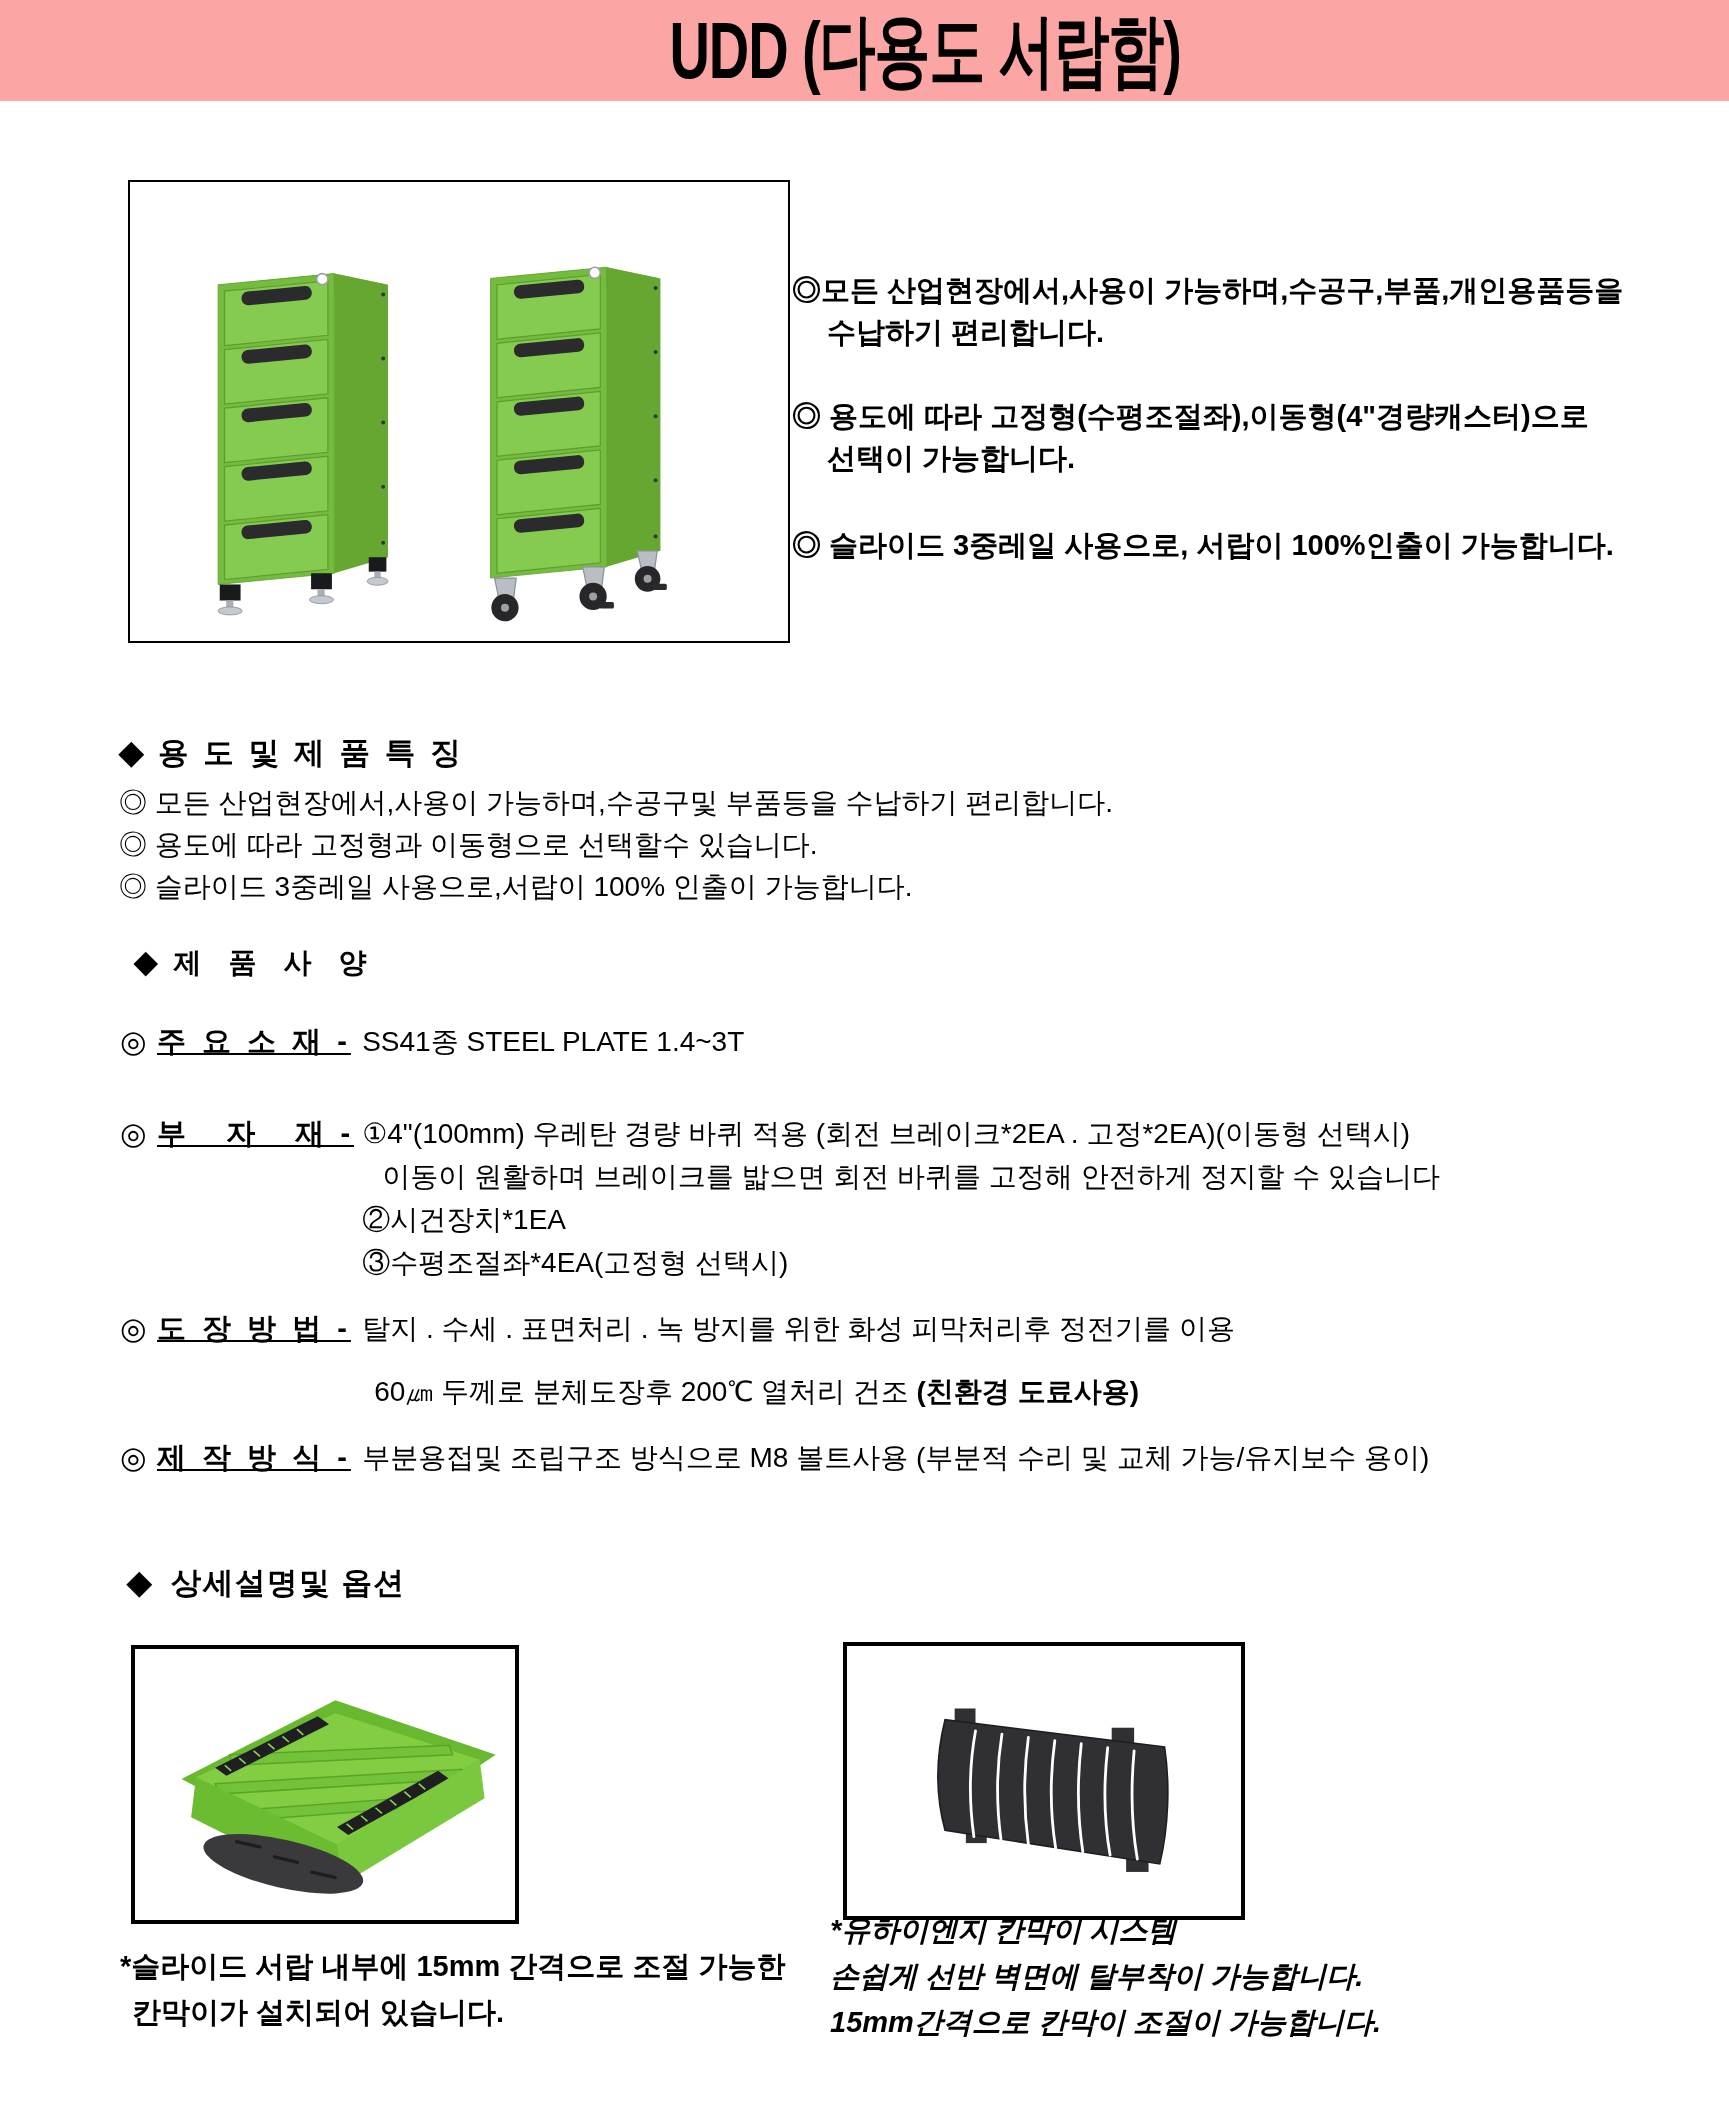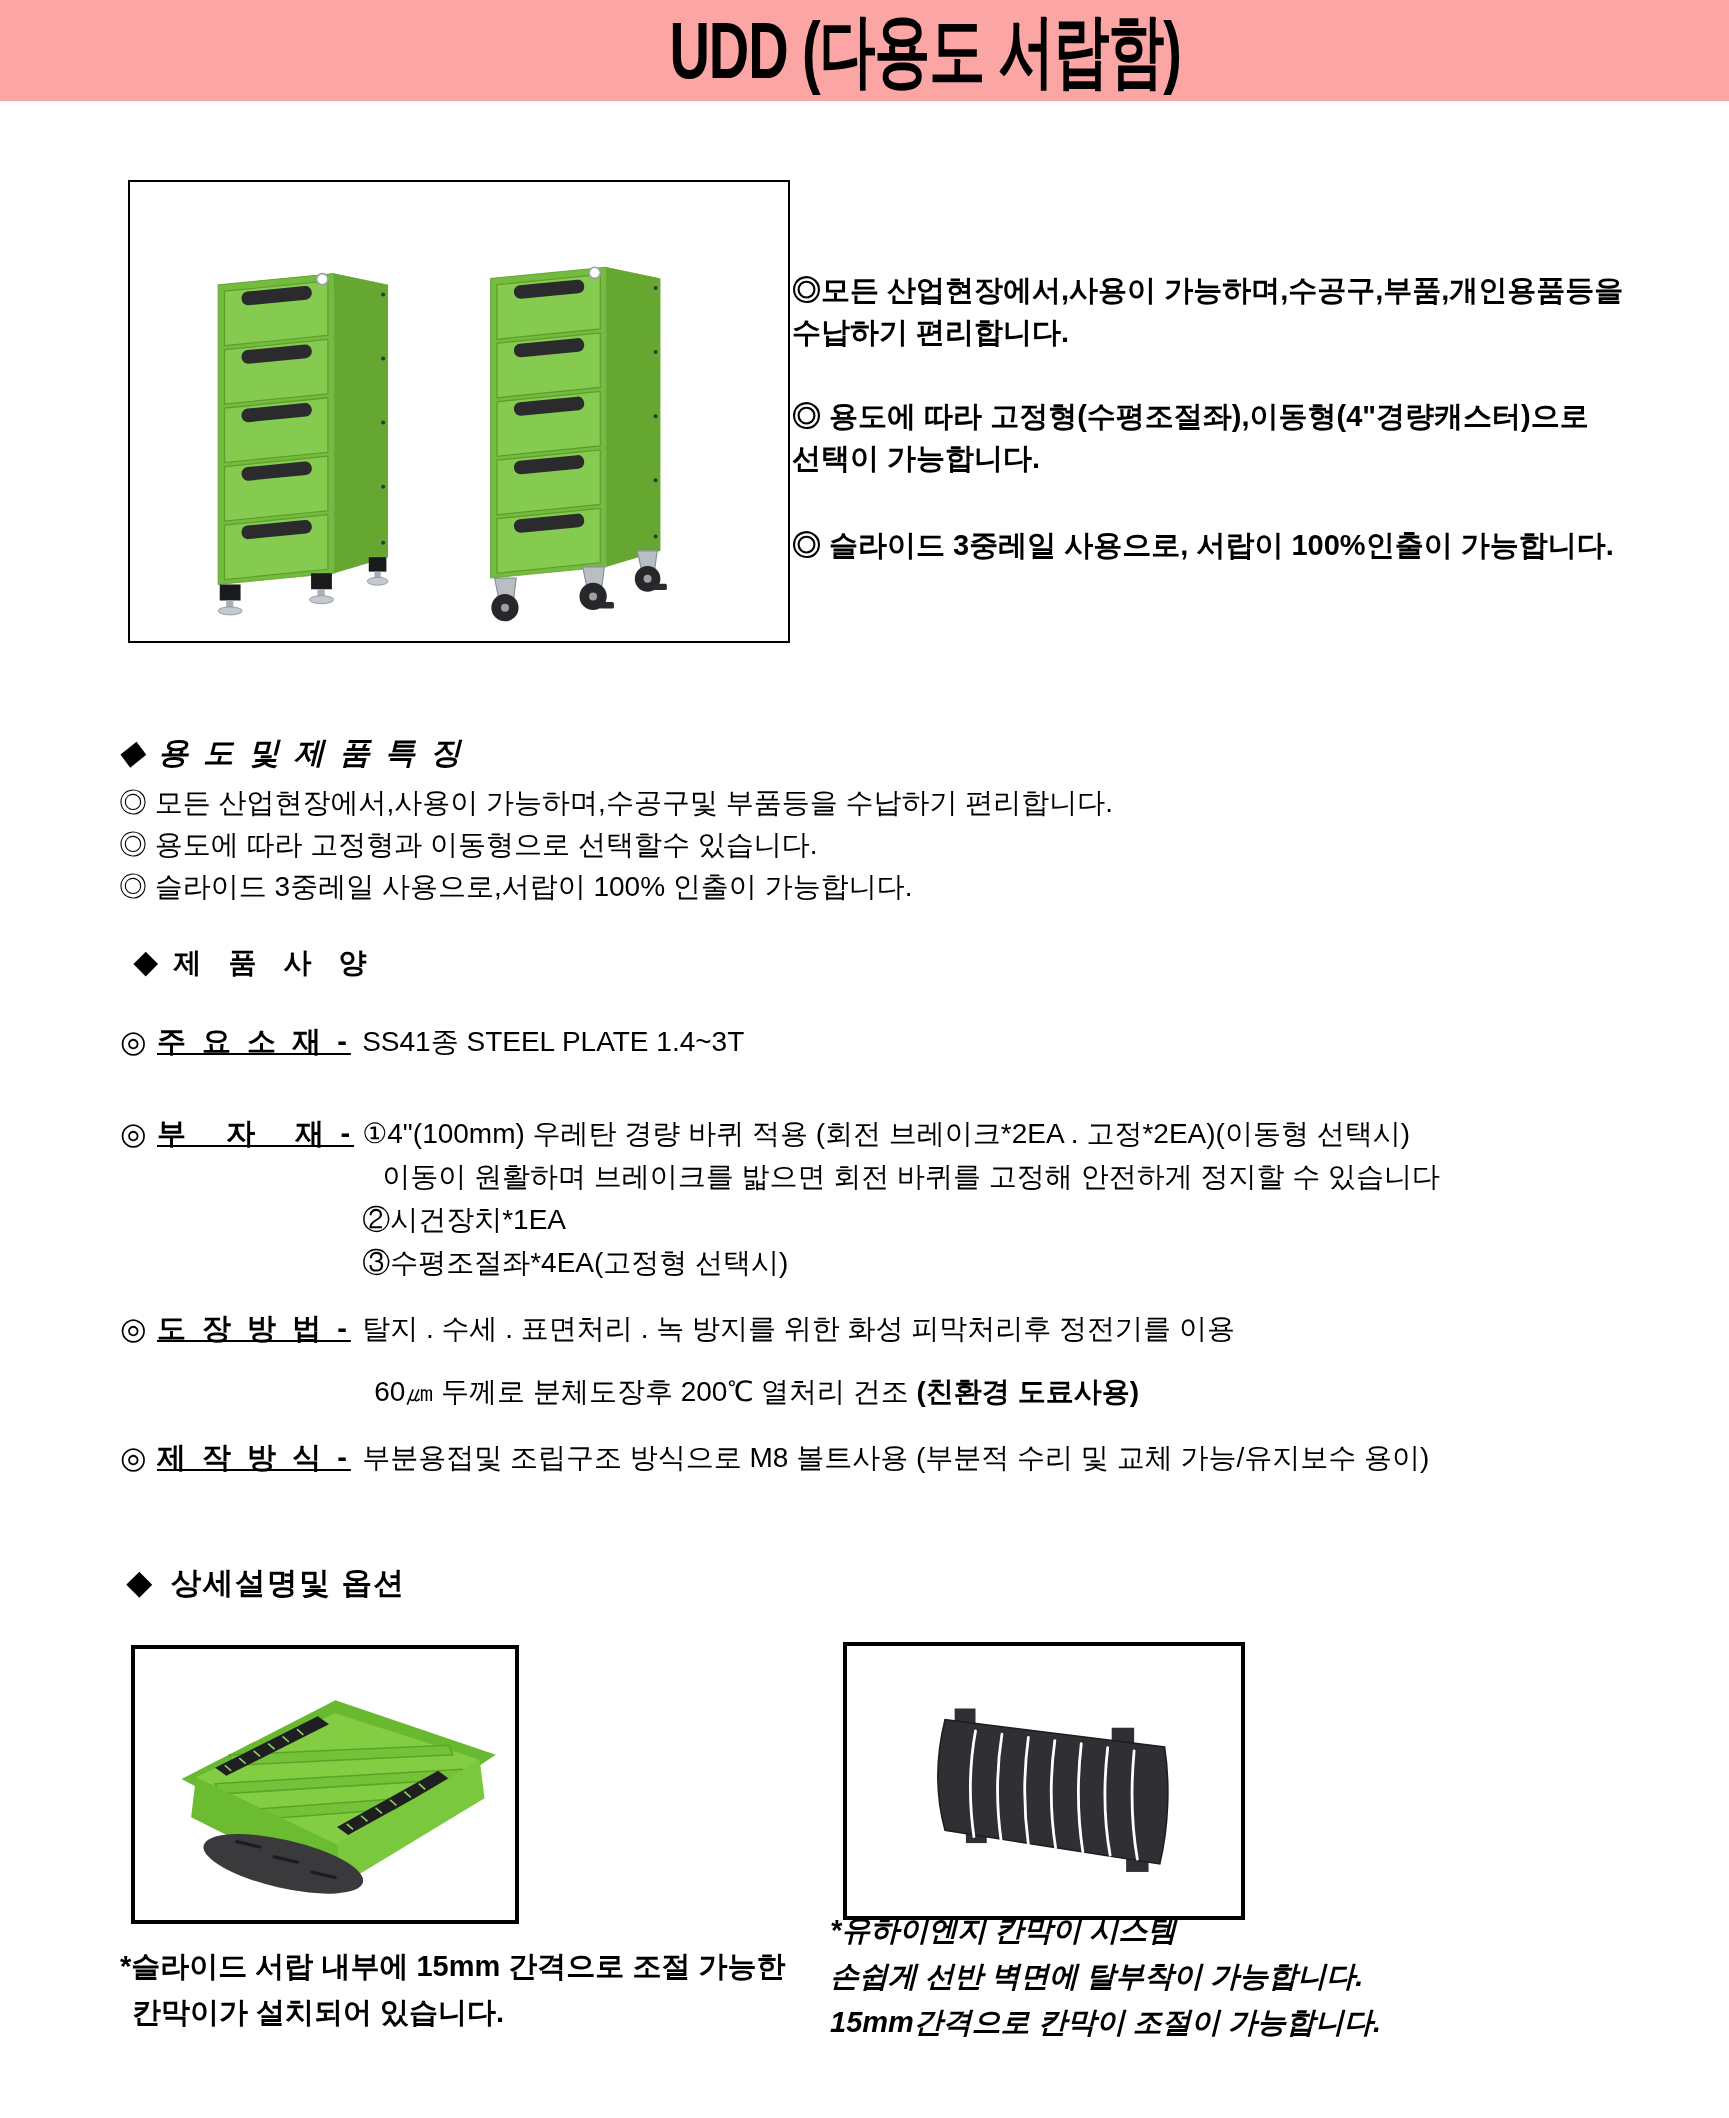--- a/index.html
+++ b/index.html
@@ -19,24 +19,24 @@
   
   .product-box{
     position:absolute;left:128px;top:180px;width:662px;height:463px;
     border:2.4px solid #000;box-sizing:border-box;background:#fff;
   }
   
   .hero{position:absolute;left:792px;top:269px;width:942px;font-size:29px;font-weight:bold;line-height:42px;}
   .hero p{margin:0;}
   .hero p.g2{margin-top:42px;}
   .hero p.g3{margin-top:45px;}
-  .hero .cont{display:inline-block;}
+  .hero .cont{display:inline-block;margin-left:35px;}
   
   .features{position:absolute;left:119px;top:731px;width:1363px;font-size:28px;line-height:42px;}
-  .sec-head{font-size:30.5px;font-weight:bold;letter-spacing:3.2px;font-style:italic;}
+  .sec-head{font-size:30.5px;font-weight:bold;letter-spacing:3.2px;}
   .sec-head .diamond{font-size:32px;margin-right:14.4px;letter-spacing:0;}
   .features .sec-head{margin-bottom:8.8px;}
   
   .spec-head{position:absolute;left:134px;top:944px;font-size:28px;font-weight:bold;letter-spacing:9.6px;}
   .spec-head .diamond{font-size:30.5px;margin-right:16px;letter-spacing:0;}
   .spec-row{position:absolute;left:120px;width:1571px;display:flex;align-items:flex-start;font-size:28px;}
   .sr-marker{flex:none;width:37px;font-size:30.5px;line-height:42px;}
   .sr-label{flex:none;width:194px;margin-right:11.2px;font-weight:bold;font-size:29px;letter-spacing:4px;white-space:pre;line-height:42px;text-decoration:underline;}
   .sr-value{line-height:43px;}
   .sr-value .ind15{margin-left:12px;margin-top:20px;}

